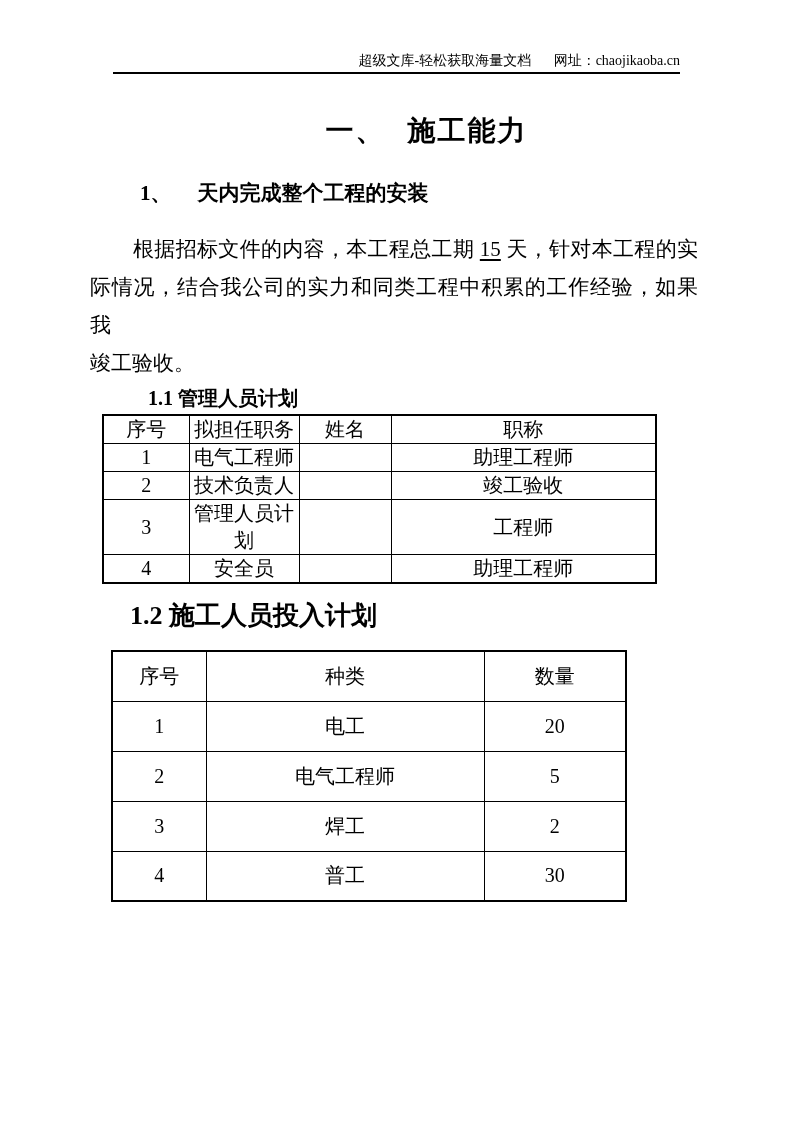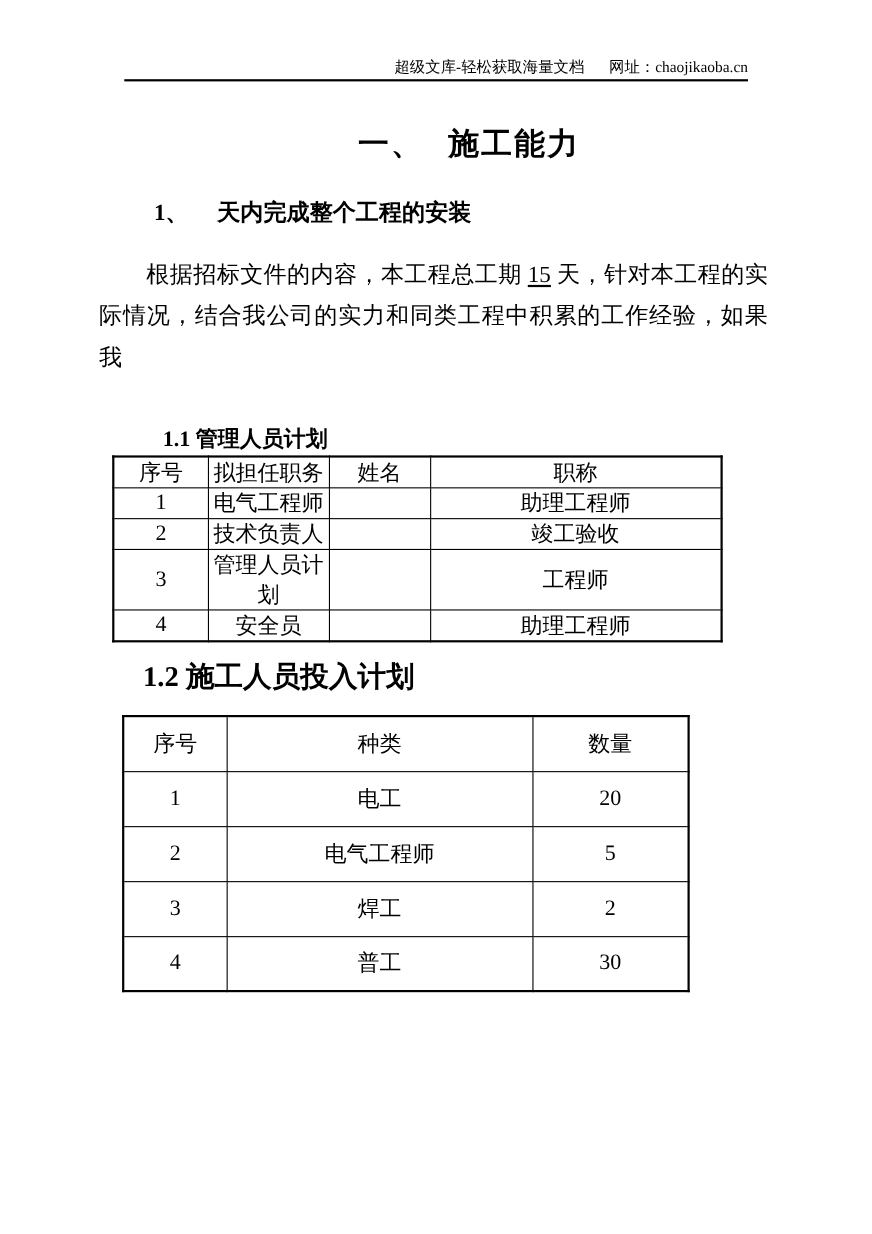--- a/index.html
+++ b/index.html
@@ -70,20 +70,21 @@
   <span>一、</span><span class="gap"></span><span>施工能力</span>
 </div>
 
 <div class="section-heading">
   <span>1、</span><span class="gap"></span><span>天内完成整个工程的安装</span>
 </div>
 
 <div class="body-para">
   <div class="line first"><span>根据招标文件的内容，本工程总工期 </span><span class="u">15</span><span> 天，针对本工程的实</span></div>
   <div class="line">际情况，结合我公司的实力和同类工程中积累的工作经验，如果我</div>
+  <div class="line last">竣工验收。</div>
 </div>
 
 <div class="sub-heading-1">1.1 管理人员计划</div>
 
 <table class="t1">
   <colgroup>
     <col style="width:86px">
       <col style="width:110px">
       <col style="width:92px">
       <col style="width:265px">

